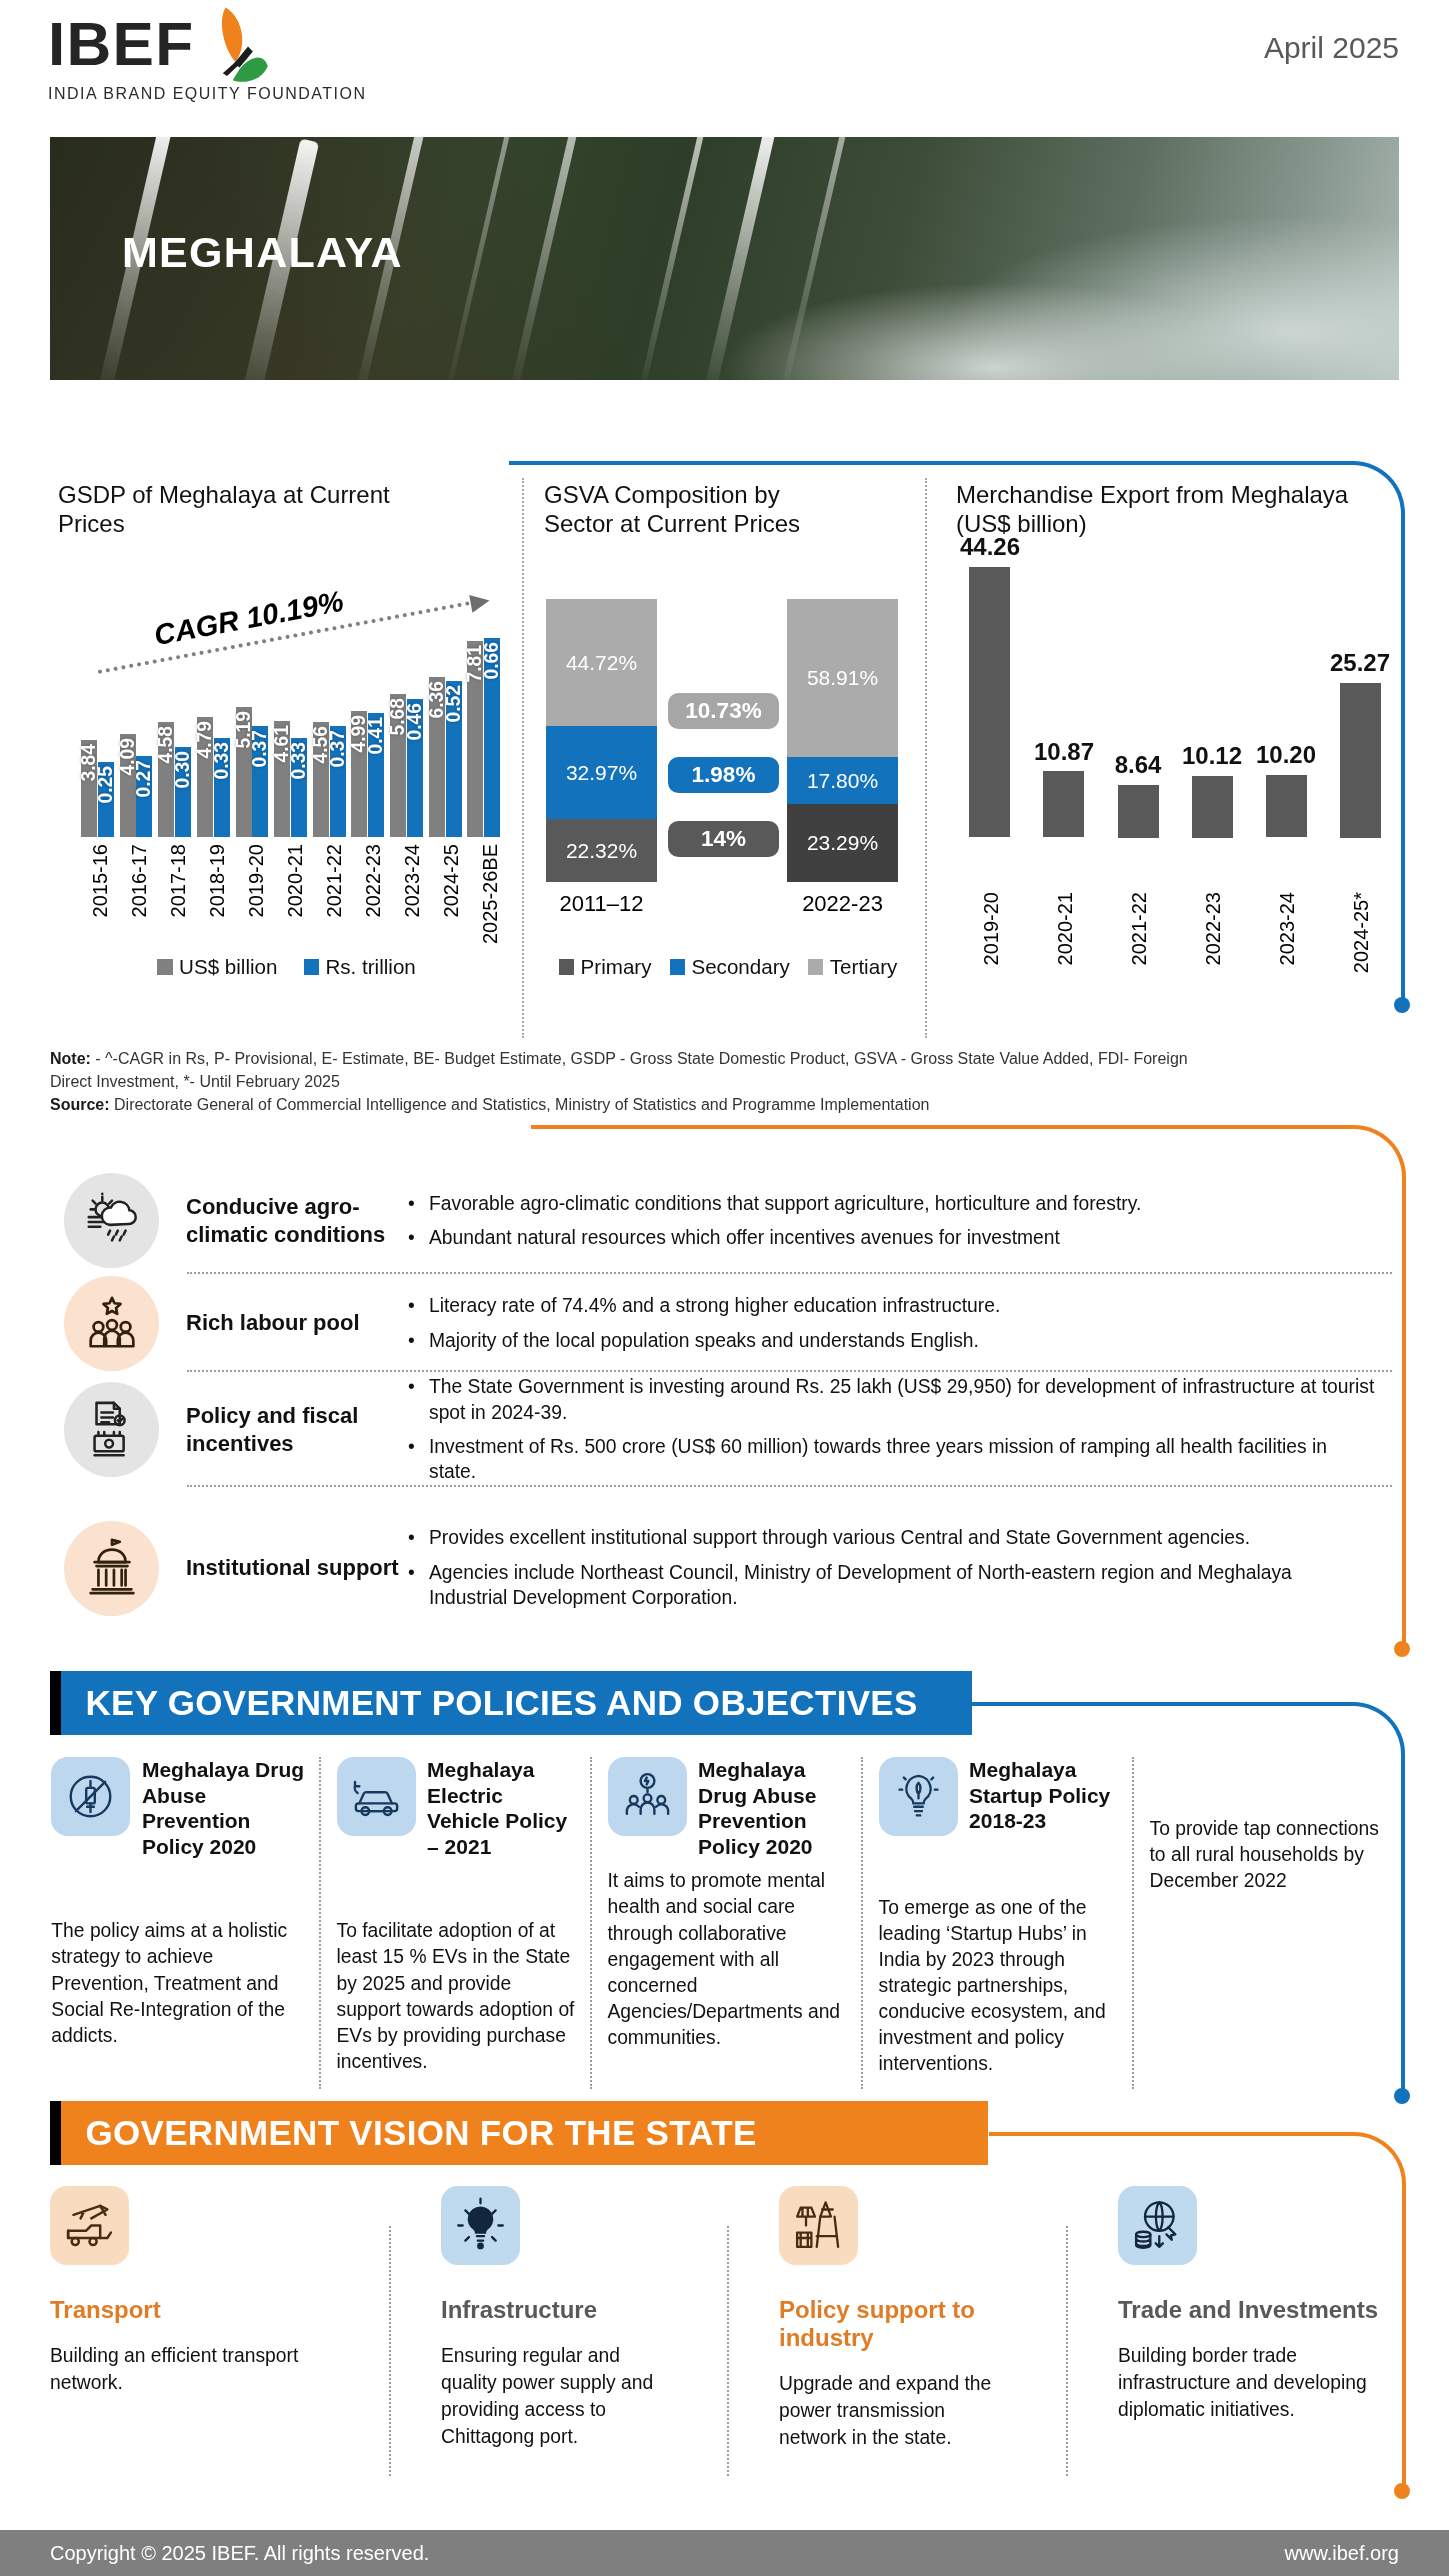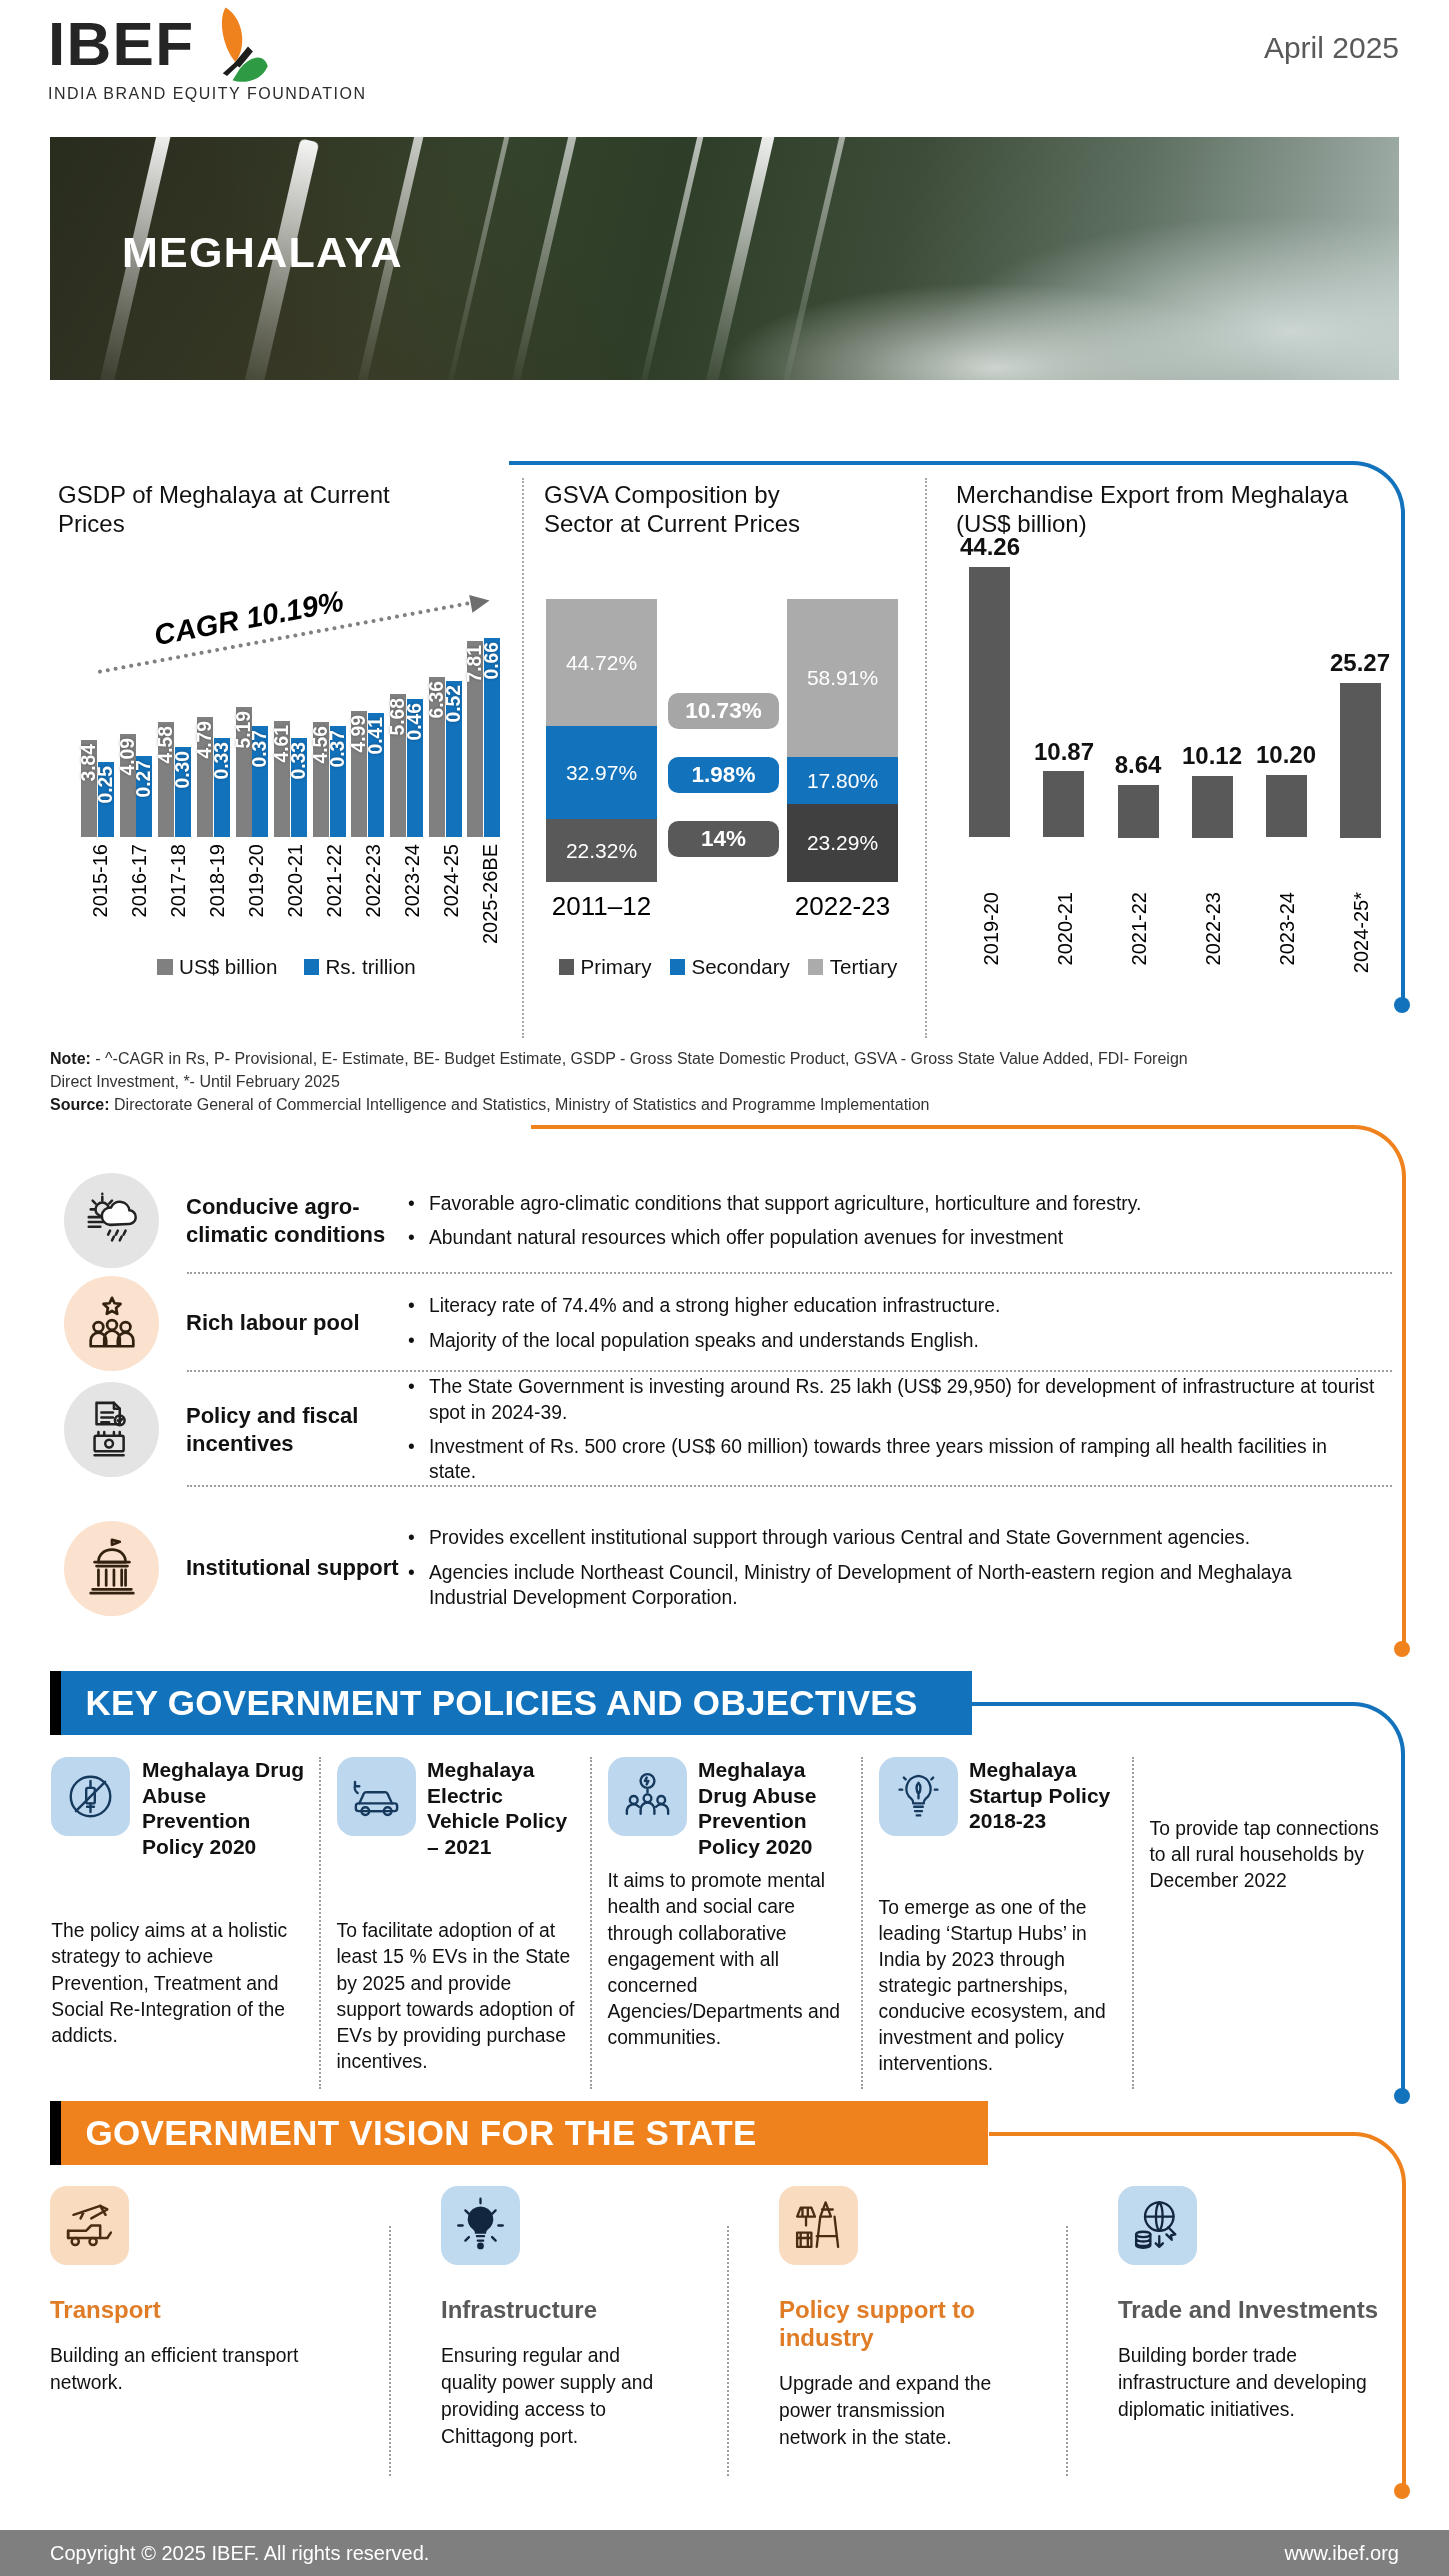--- a/index.html
+++ b/index.html
@@ -60,21 +60,21 @@
   .cagr-head { position:absolute; right:-3.9px; top:-9.7px; width:0; height:0;
      border-left:19.3px solid #6e6e6e; border-top:9px solid transparent; border-bottom:9px solid transparent; }
   .cagr-text { position:absolute; left:95px; top:122px; font-size:29px; font-weight:700; font-style:italic;
      color:#000; transform:rotate(-10.5deg); white-space:nowrap; }
 
   #gsva-bars { position:absolute; left:0; top:0; width:100%; height:100%; }
   .stack { position:absolute; top:119px; width:111px; height:283px; display:flex; flex-direction:column-reverse; }
   .seg { display:flex; align-items:center; justify-content:center; font-size:21px; color:#fff; }
   .badge { position:absolute; width:111px; height:36px; border-radius:10.3px; display:flex; align-items:center;
      justify-content:center; color:#fff; font-weight:700; font-size:22.5px; }
-  .gsva-xl { position:absolute; top:411px; font-size:26px; color:#000; width:111px; text-align:center; }
+  .gsva-xl { position:absolute; top:411px; font-size:22px; color:#000; width:111px; text-align:center; }
 
   #exp-plot { position:absolute; left:0; top:0; width:100%; height:357px; }
   .ebar { position:absolute; background:#595959; }
   .elabel { position:absolute; font-size:24px; font-weight:700; color:#111; transform:translateX(-50%); white-space:nowrap; }
   #exp-xlabels { position:absolute; left:0; top:412px; width:100%; }
   #exp-xlabels .xlab { position:absolute; }
 
   
   .note-block { position:absolute; left:50px; top:1047px; width:1153px; font-size:16px; color:#333; line-height:1.45; }
   .note-block b { color:#1a1a1a; }
@@ -360,21 +360,21 @@
           <circle cx="22" cy="20" r="7"></circle>
             <path d="M22 7v4M10 20h4M12 11l3 3M32 11l-3 3M22 4v0"></path>
           <path d="M8 28h20M8 33h16M8 38h12"></path>
           <path d="M30 36a9 9 0 0 1 1-18 10 10 0 0 1 19 3 7 7 0 0 1-1 14z" fill="#fff"></path>
           <path d="M30 42l-2 4M38 42l-2 4M46 42l-2 4M34 48l-2 4M42 48l-2 4"></path>
         </svg>
       </div>
       <div class="adv-label">Conducive agro-climatic conditions</div>
       <ul class="adv-bullets">
         <li>Favorable agro-climatic conditions that support agriculture, horticulture and forestry.</li>
-        <li>Abundant natural resources which offer population avenues for investment</li>
+        <li>Abundant natural resources which offer incentives avenues for investment</li>
       </ul>
       <div class="rule"></div>
     </div>
 
     <div class="adv-row h155">
       <div class="adv-icon circ-peach">
         <svg class="ic" width="62" height="62" viewBox="0 0 64 64" fill="none" stroke="#33210f" stroke-width="2.8" stroke-linejoin="round" stroke-linecap="round">
           <path d="M32 6l2.6 5.6 6.2.7-4.6 4.2 1.2 6.1L32 19.6l-5.4 3 1.2-6.1-4.6-4.2 6.2-.7z"></path>
           <circle cx="18" cy="36" r="5"></circle>
             <circle cx="32" cy="34" r="5"></circle>

